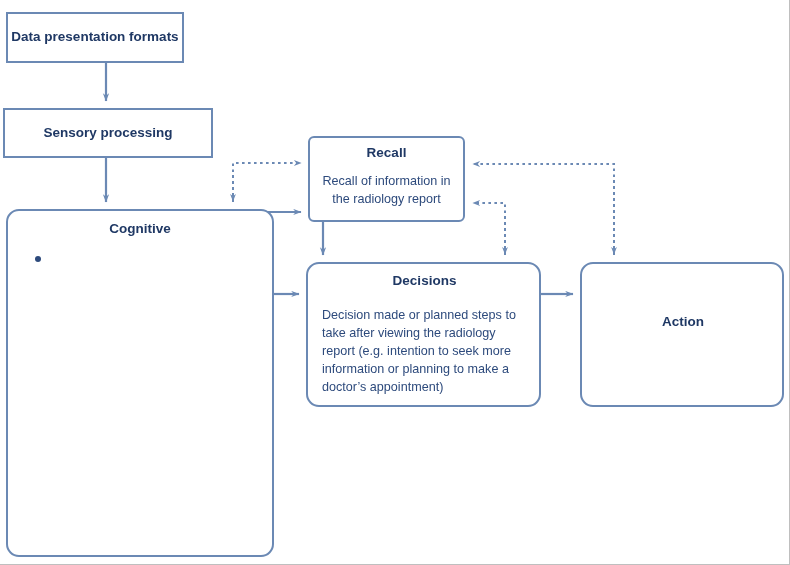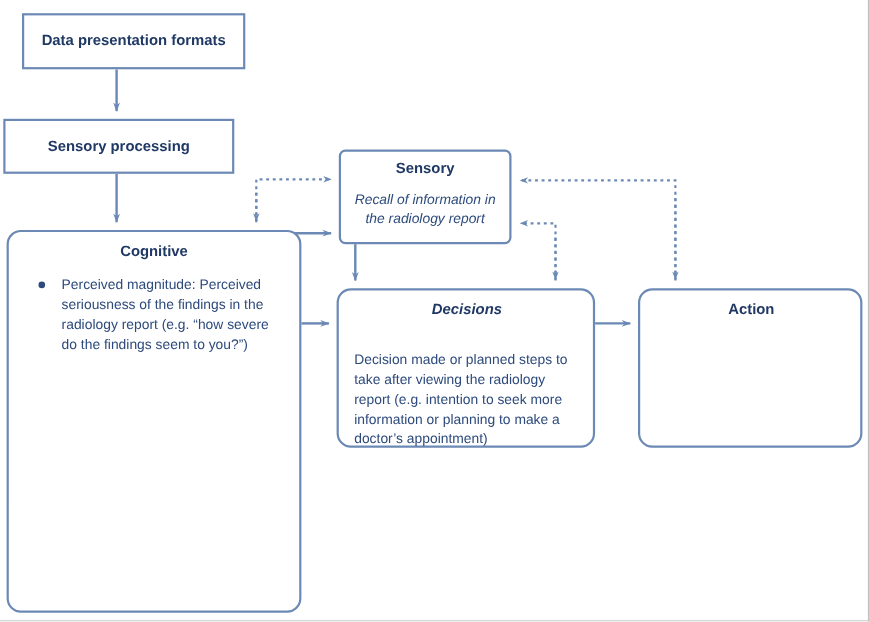--- a/index.html
+++ b/index.html
@@ -82,33 +82,33 @@
     position: absolute;
     left: -21px;
     top: 5px;
     width: 6px;
     height: 6px;
     border-radius: 50%;
     background: #2d4a7c;
   }
 
   
-  #node-data     { left: 20px;  top: 12px;  width: 203px; height: 51px; }
+  #node-data     { left: 6px;  top: 12px;  width: 178px; height: 51px; }
   #node-sensory  { left: 3px;  top: 108px; width: 210px; height: 50px; }
 
   
   #node-memory   { left: 308px; top: 136px; width: 157px; height: 86px; padding: 7px 8px 0 8px; }
   #node-memory .node-title { margin-bottom: 12px; }
-  #node-memory .node-body  { text-align: center; font-style: italic; }
+  #node-memory .node-body  { text-align: center; }
 
   #node-decisions { left: 306px; top: 262px; width: 235px; height: 145px; padding: 9px 12px 0 14px; }
-  #node-decisions .node-title { margin-bottom: 30px; font-style: italic; }
+  #node-decisions .node-title { margin-bottom: 18px; }
 
   #node-action   { left: 580px; top: 262px; width: 204px; height: 145px; padding: 9px 12px 0 14px; }
-  #node-action .node-title { margin-bottom: 14px; }
+  #node-action .node-title { margin-bottom: 14px; margin-top: 41px; }
 </style>
 </head>
 <body>
 
 <div id="canvas">
 
   <svg class="edges" viewBox="0 0 790 565" width="790" height="565">
     <defs>
       <marker id="ah" markerWidth="10" markerHeight="10" refX="8.4" refY="3.4" orient="auto" markerUnits="userSpaceOnUse">
         <path d="M0.6,0.3 L9,3.4 L0.6,6.5 L3.1,3.4 Z" fill="#6b89b4"></path>
@@ -147,27 +147,26 @@
 
   <div class="node square centered" id="node-sensory">
     <div class="node-title">Sensory processing</div>
   </div>
 
   <div class="node round" id="node-perception">
     <div class="node-title">Cognitive</div>
     <ul class="bullets">
       <li>
         <span class="dot"></span>
-        <span>Perceived magnitude: Perceived seriousness of the findings in the radiology report (e.g. “how severe do the findings seem to you?”)</span>
       </li>
     </ul>
   </div>
 
   <div class="node soft" id="node-memory">
-    <div class="node-title">Sensory</div>
+    <div class="node-title">Recall</div>
     <div class="node-body">Recall of information in the radiology report</div>
   </div>
 
   <div class="node round" id="node-decisions">
     <div class="node-title">Decisions</div>
     <div class="node-body">Decision made or planned steps to take after viewing the radiology report (e.g. intention to seek more information or planning to make a doctor’s appointment)</div>
   </div>
 
   <div class="node round" id="node-action">
     <div class="node-title">Action</div>

